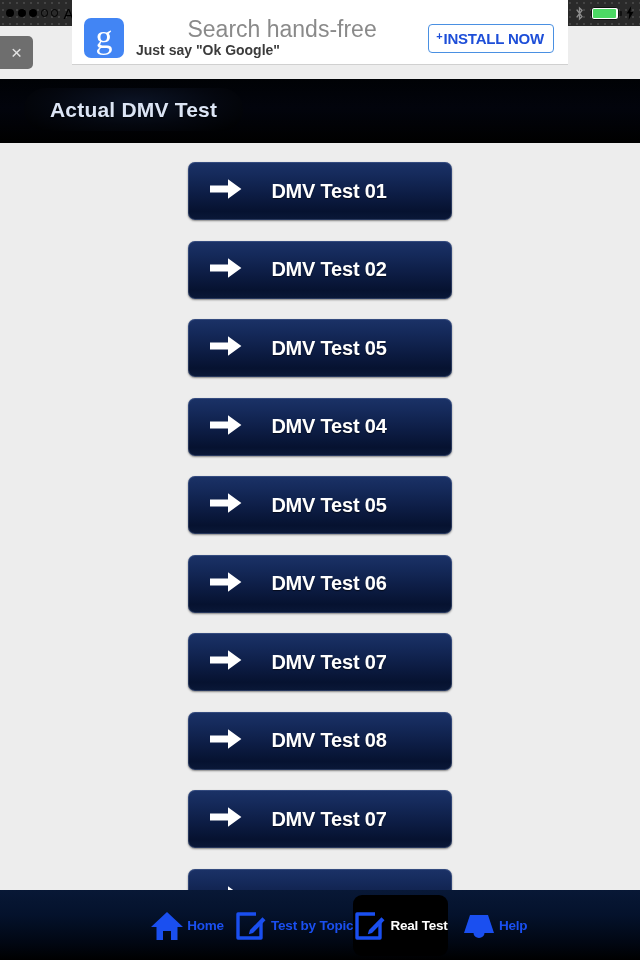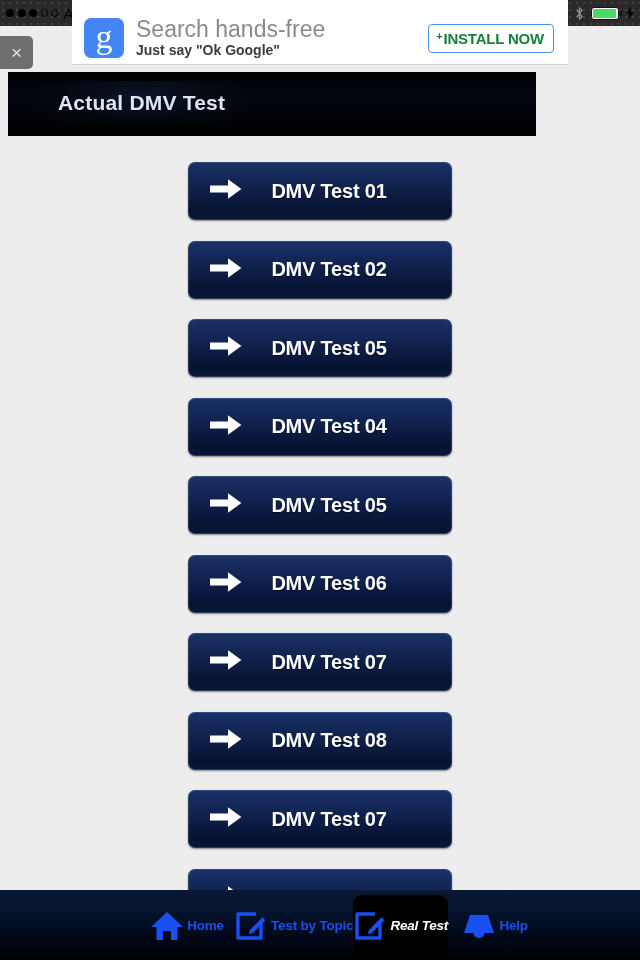--- a/index.html
+++ b/index.html
@@ -148,36 +148,37 @@
   .ad-text {
     margin-left: 12px;
     flex: 1 1 auto;
     min-width: 0;
   }
   .ad-title {
     font-size: 23px;
     color: #8a8a8a;
     line-height: 1.05;
     white-space: nowrap;
+    text-align: center;
   }
   .ad-sub {
     font-size: 14px;
     color: #3b3b3b;
     font-weight: bold;
     line-height: 1.2;
     margin-top: 1px;
     white-space: nowrap;
   }
   .install-btn {
     flex: none;
     margin-right: 14px;
     border: 1.5px solid #4a90e2;
     border-radius: 4px;
     padding: 5px 9px 5px 7px;
-    color: #15803d;
+    color: #1d4ed8;
     font-size: 15px;
     font-weight: bold;
     letter-spacing: -0.2px;
     white-space: nowrap;
     background: #fff;
   }
   .install-btn .plus {
     font-size: 11px;
     vertical-align: 4px;
     margin-right: 1px;
@@ -194,27 +195,26 @@
     align-items: center;
     justify-content: center;
     color: #e3e3e3;
     font-size: 19px;
     line-height: 1;
   }
 
   
   .appheader {
     position: absolute;
-    top: 72px; left: 0;
-    width: 528px;
+    top: 79px; left: 0;
+    width: 640px;
     height: 64px;
     background: #000306;
     background: linear-gradient(180deg, #000205 0%, #02040c 45%, #000000 100%);
     z-index: 20;
-    margin-left: 8px;
   }
   .title-pill {
     position: absolute;
     left: 24px; top: 9px;
     height: 43px;
     padding: 0 26px;
     display: flex;
     align-items: center;
     border-radius: 22px;
     background: radial-gradient(ellipse at 50% 35%, #0c1426 0%, #04070f 55%, #000000 100%);
@@ -288,21 +288,20 @@
     display: flex;
     flex-direction: row;
     align-items: center;
     justify-content: center;
     gap: 3px;
     margin: 5px 0 4px 0;
     border-radius: 9px;
   }
   .tab.active {
     background: #000000;
-    font-style: italic;
   }
   .tab .ticon { height: 34px; display: flex; align-items: center; }
   .tab .tlabel {
     font-size: 13.5px;
     font-weight: bold;
     color: #1a4ff0;
     letter-spacing: -0.2px;
     white-space: nowrap;
   }
   .tab.active .tlabel { color: #ffffff; }

